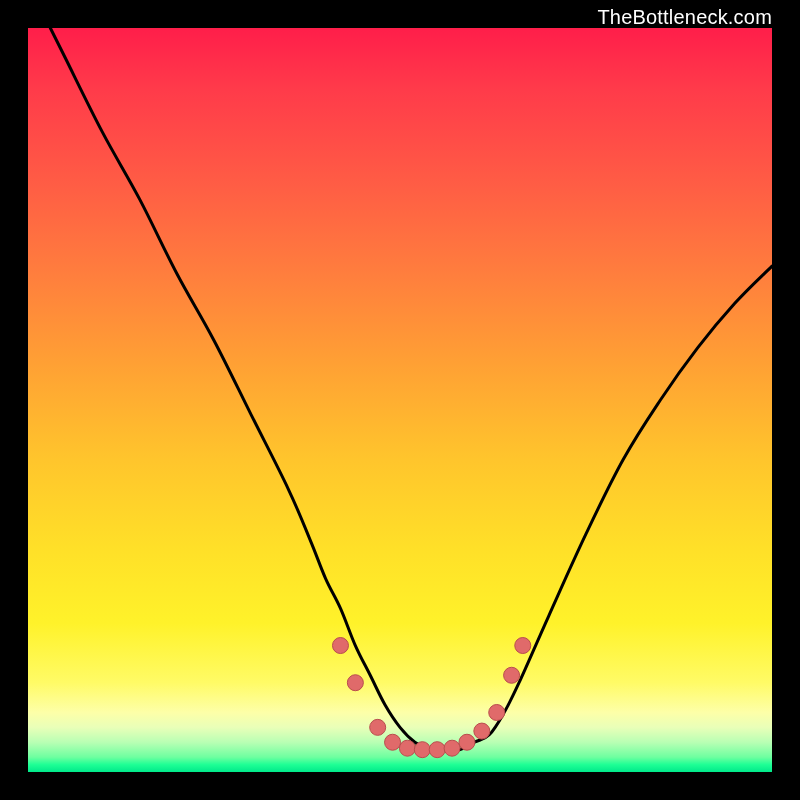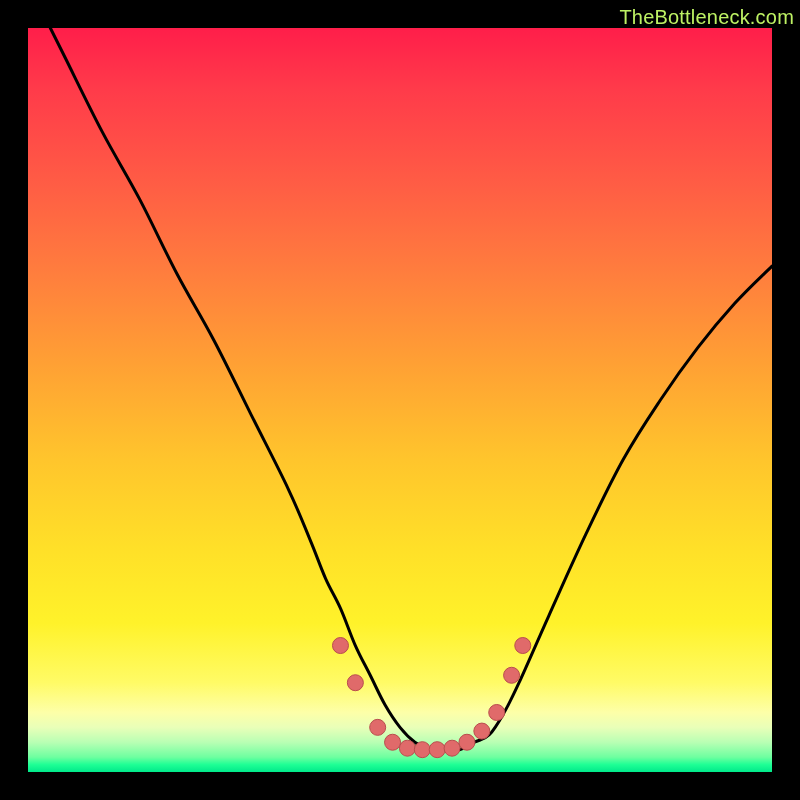--- a/index.html
+++ b/index.html
@@ -39,22 +39,22 @@
       #e9ffb8 94%,
       #b9ffb4 96%,
       #6effa0 98%,
       #1fff95 99%,
       #00e98a 100%
     );
   }
   .watermark {
     position: absolute;
     top: 6px;
-    right: 6px;
-    color: #bef264;
+    right: 28px;
+    color: #ffffff;
     font-size: 20px;
     letter-spacing: 0.2px;
     user-select: none;
     text-align: center;
   }
   svg.curve {
     position: absolute;
     left: 0;
     top: 0;
     width: 744px;

